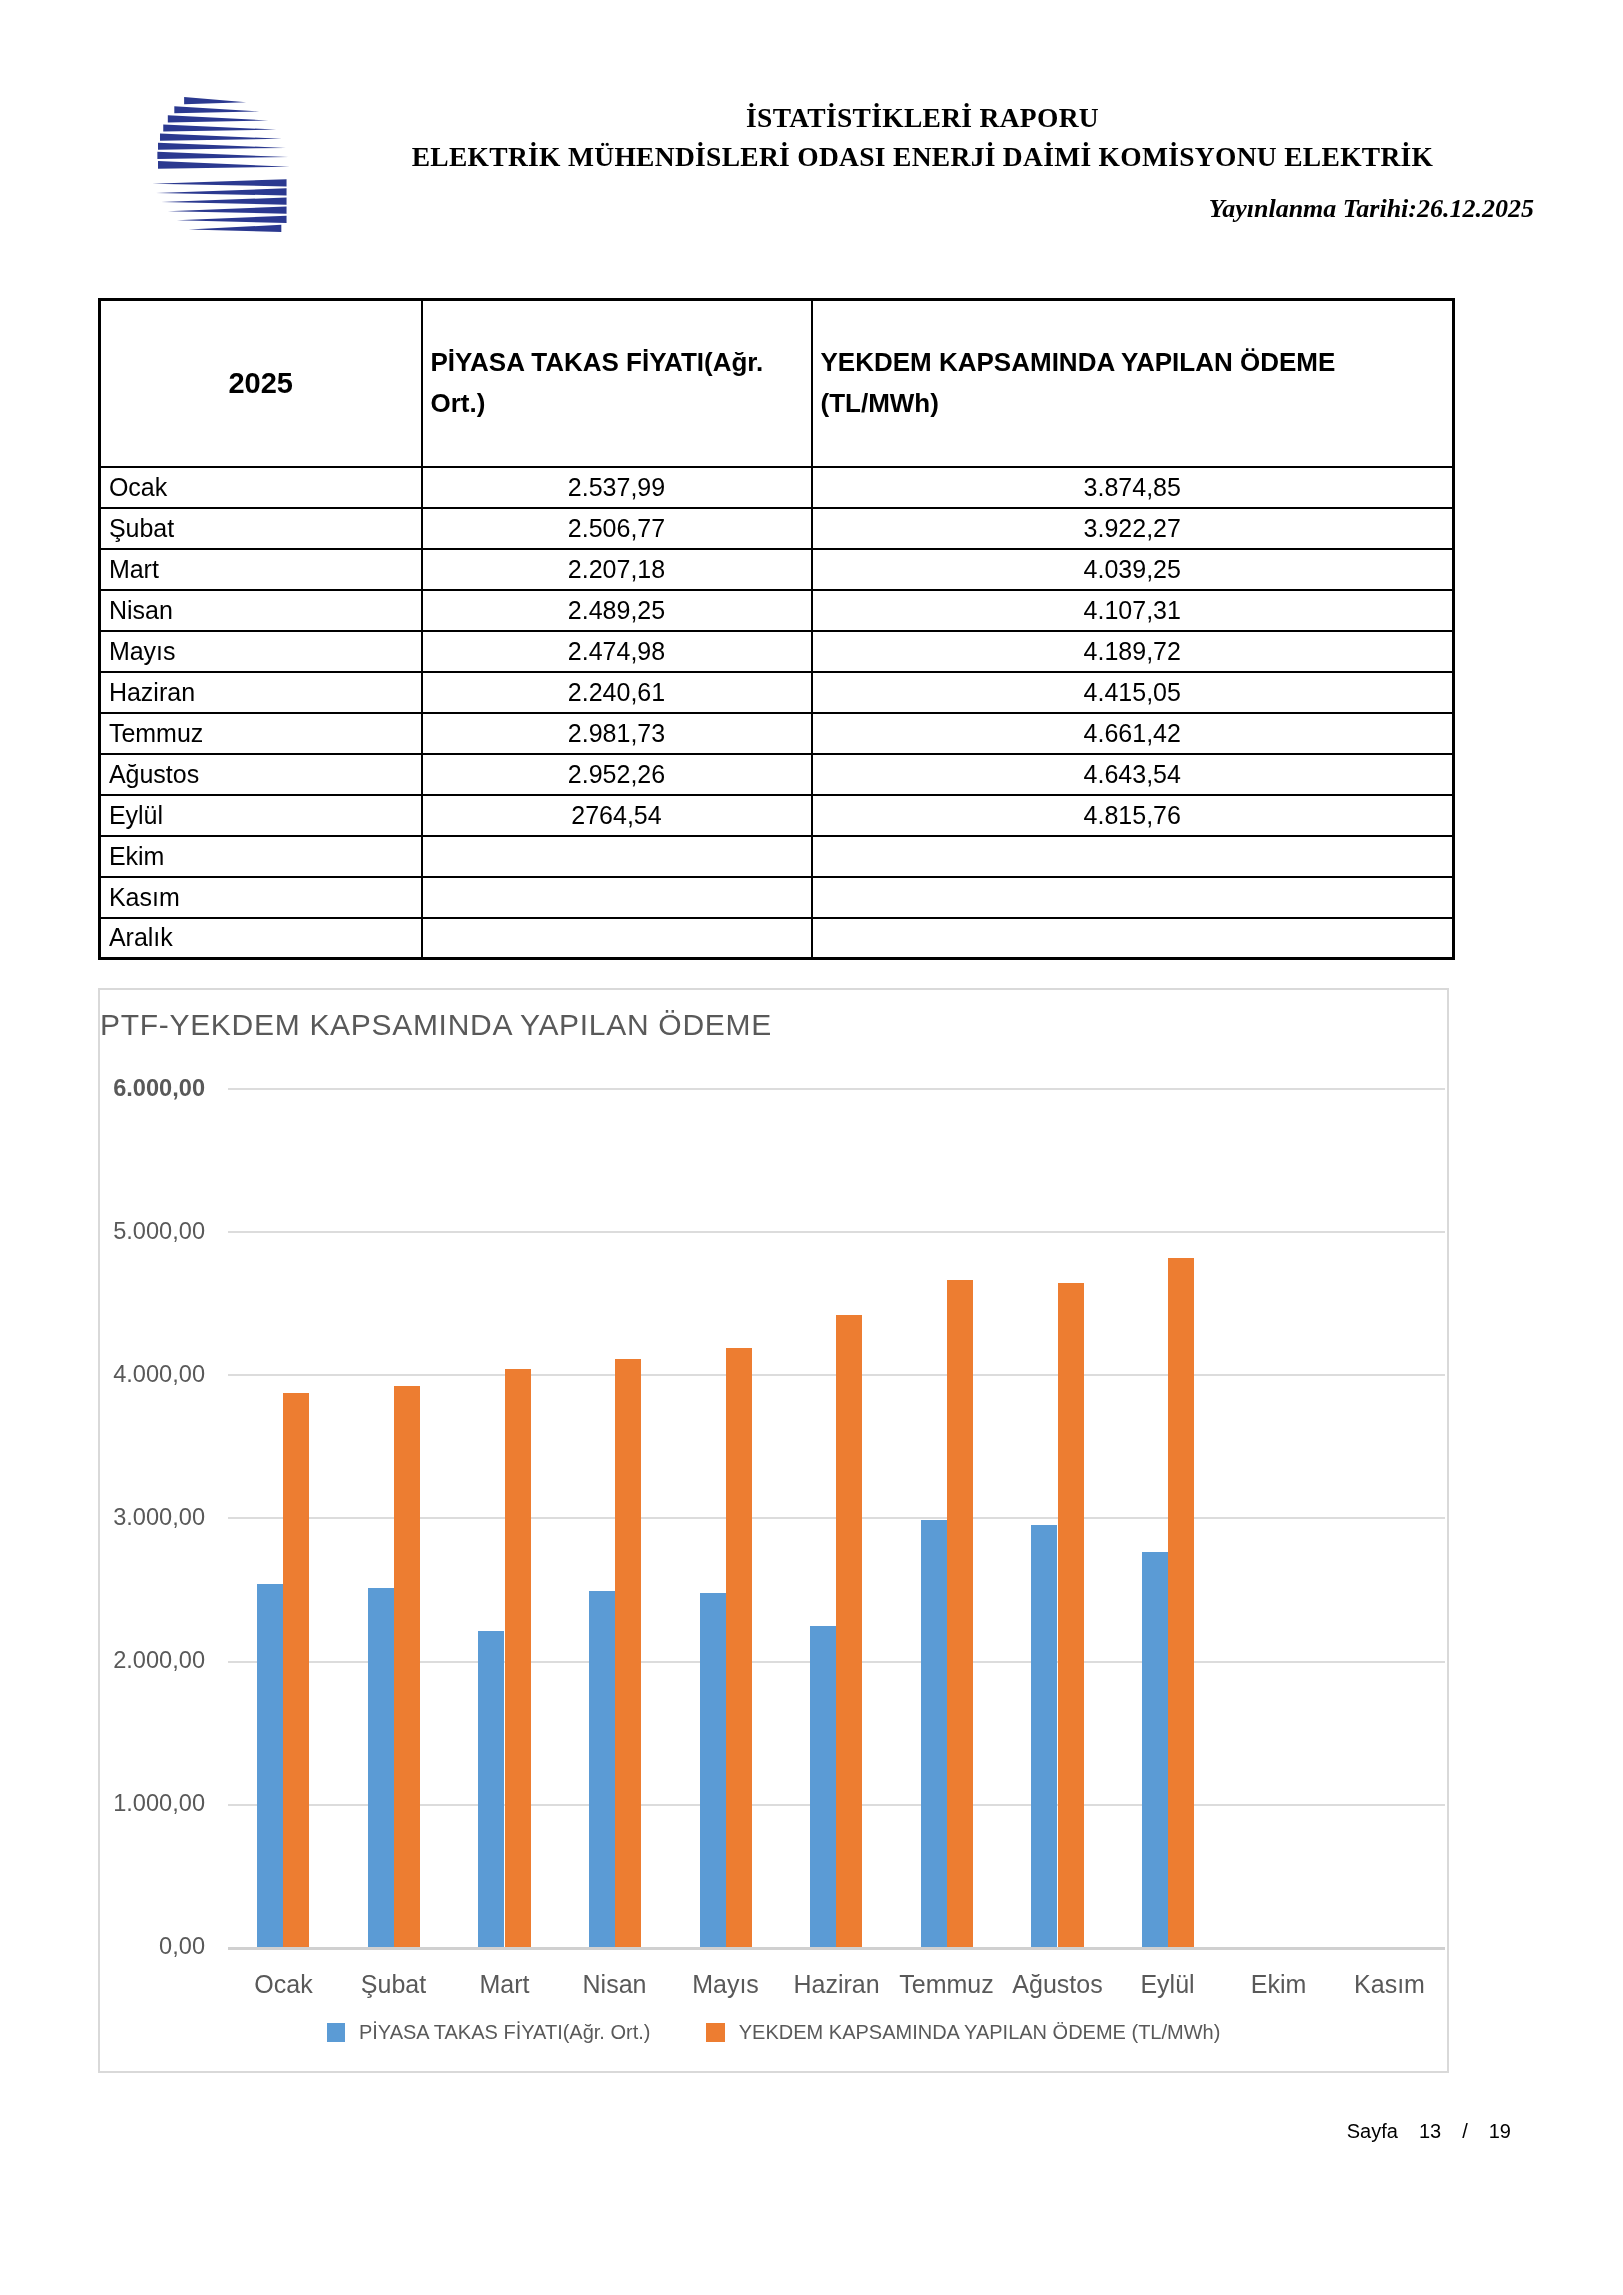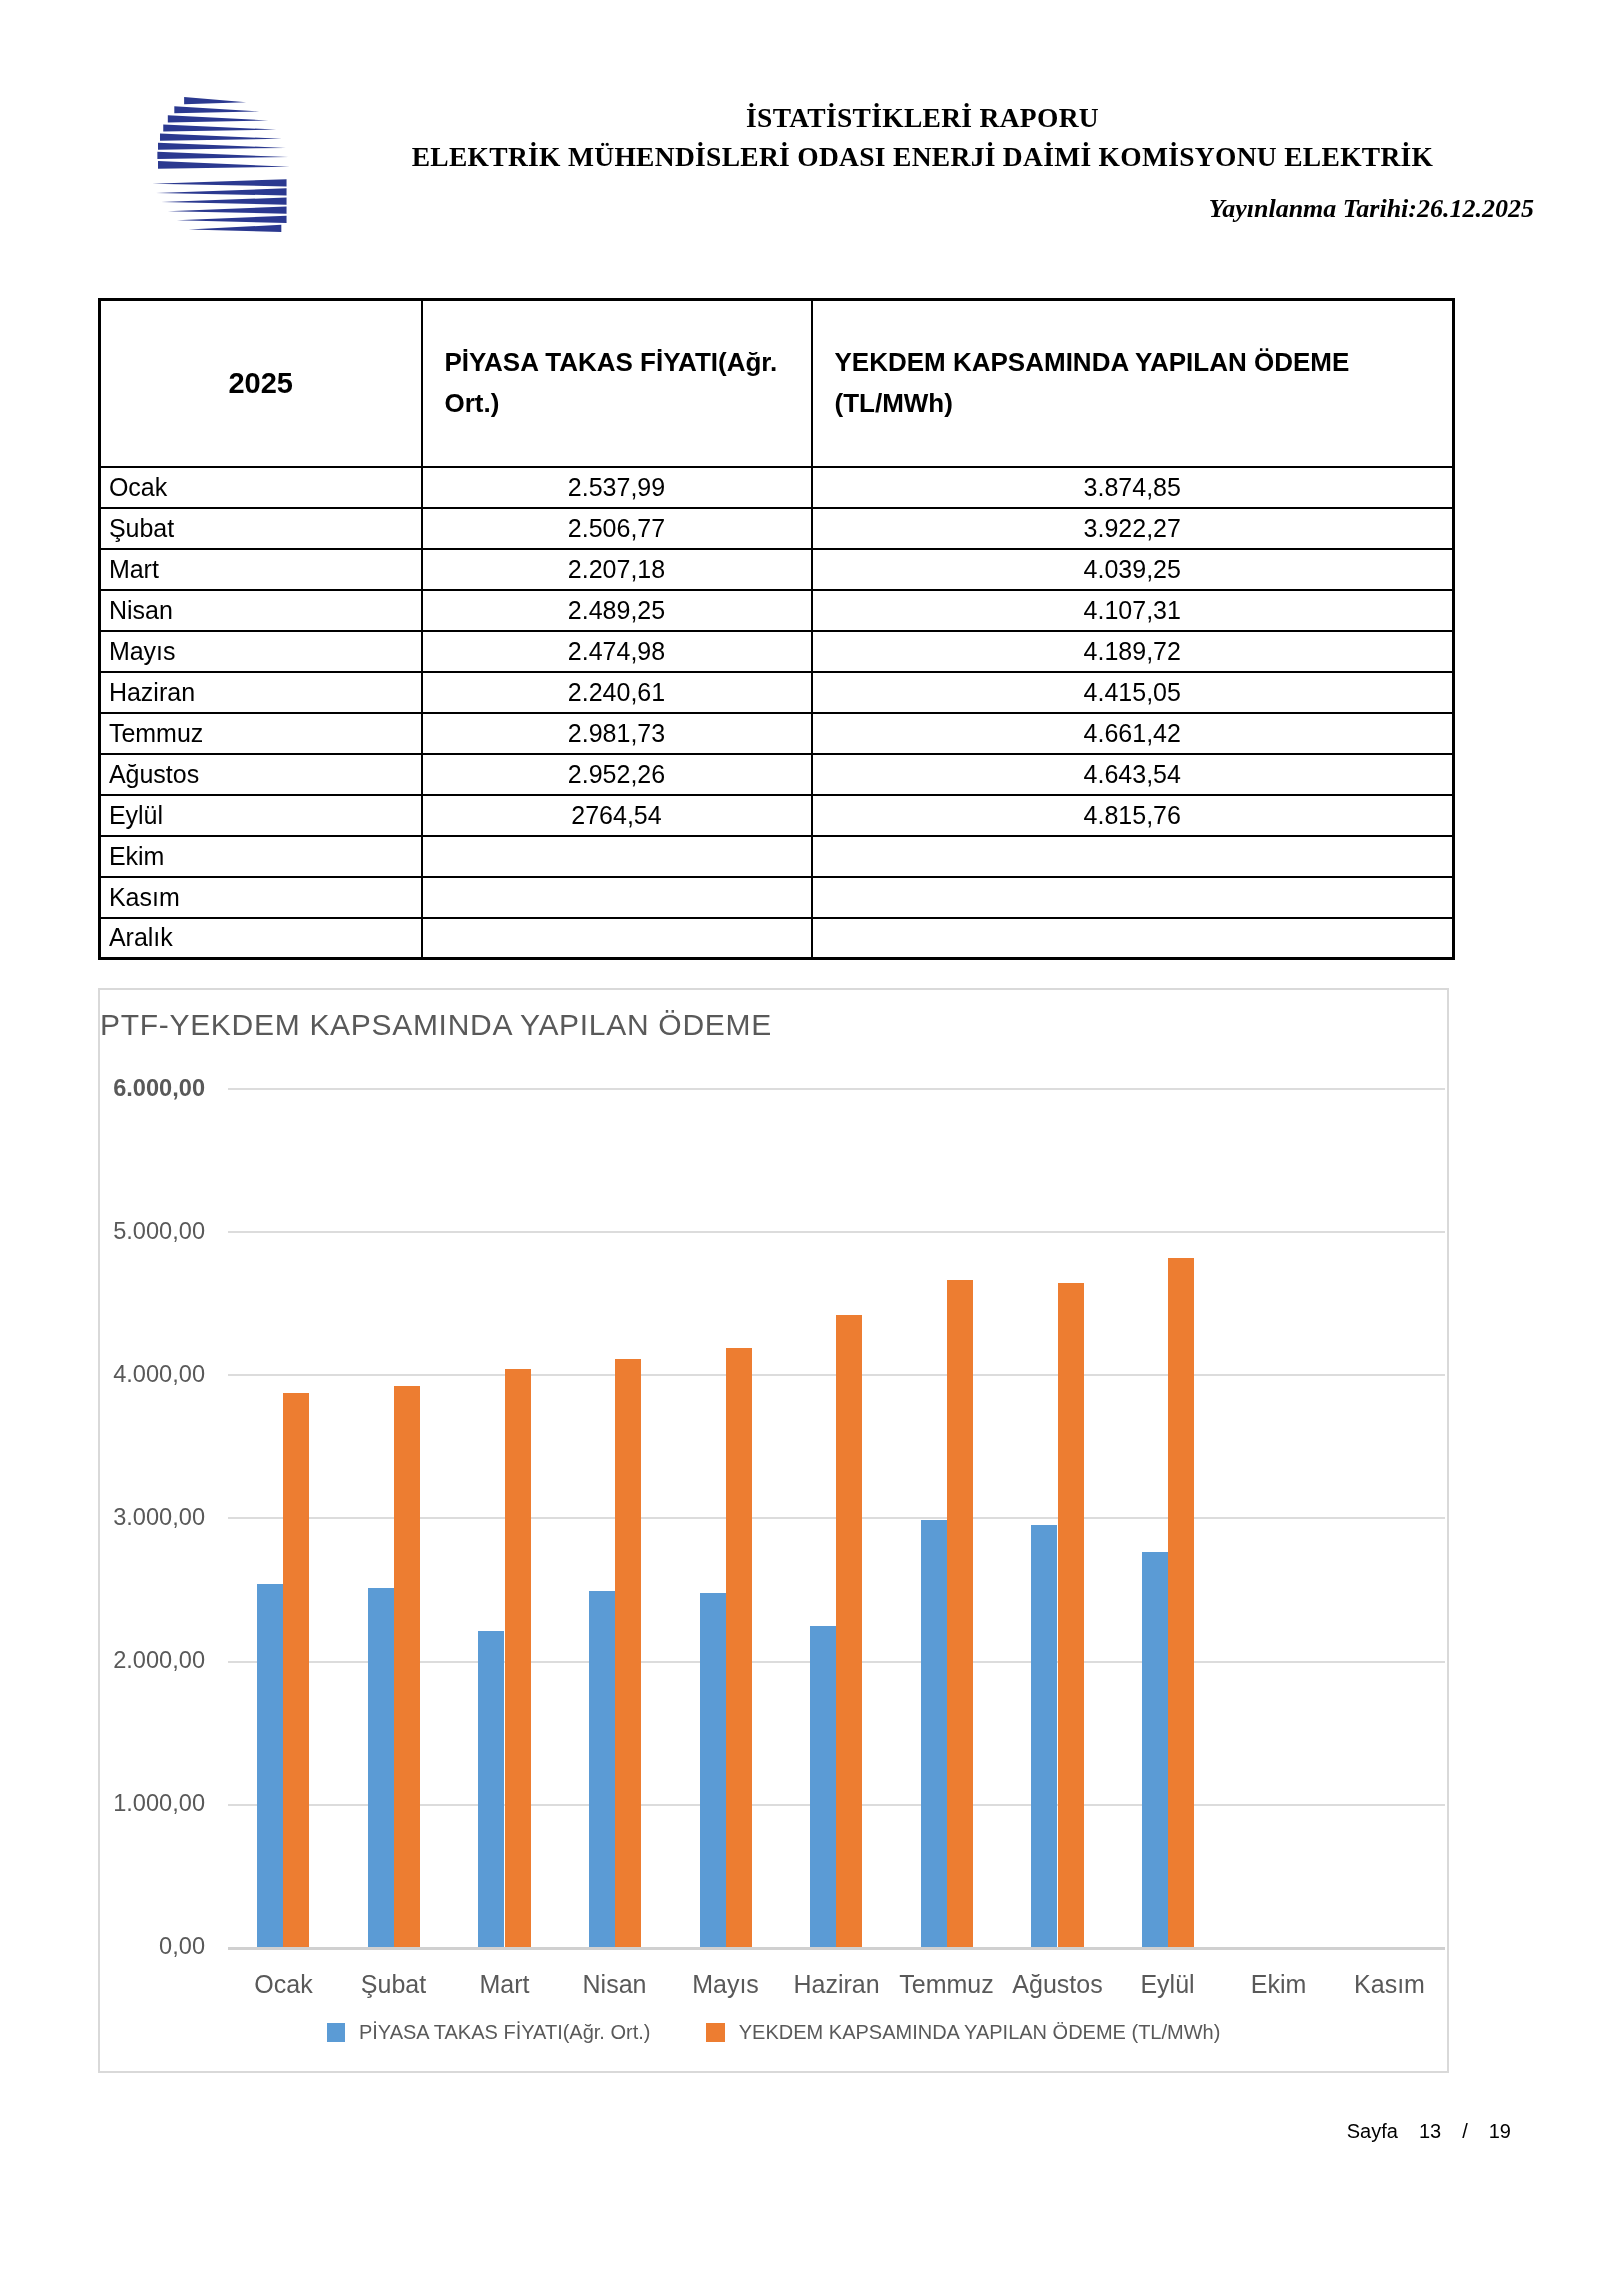--- a/index.html
+++ b/index.html
@@ -13,21 +13,21 @@
   .pub-date{position:absolute;right:89px;top:194px;font-family:"Liberation Serif",serif;
         font-style:italic;font-weight:600;font-size:26px;}
   
   table.data{position:absolute;left:98px;top:298px;width:1353px;border-collapse:collapse;
         border:3.9px solid #000;table-layout:fixed;font-size:25px;}
   table.data th,table.data td{border:2px solid #000;border-top-width:2.6px;border-bottom-width:2.6px;
         overflow:hidden;}
   table.data thead tr{height:167px;}
   table.data tbody tr{height:41px;}
   th.year{font-size:29px;font-weight:700;text-align:center;}
-  th.colhead{font-size:26px;font-weight:700;text-align:left;padding-left:22px;line-height:41px;}
+  th.colhead{font-size:26px;font-weight:700;text-align:left;padding-left:8px;line-height:41px;}
   td.month{text-align:left;padding-left:7.9px;}
   td.val{text-align:center;margin-top:11px;}
   
   .chart{position:absolute;left:98px;top:988px;width:1351px;height:1085px;
         border:2px solid #D9D9D9;box-sizing:border-box;background:#fff;}
   .chart-title{position:absolute;left:0;right:0;top:18.3px;font-size:30px;
         color:#595959;letter-spacing:0.7px;}
   .plot-area{position:absolute;left:128px;top:99px;width:1217px;height:858px;}
   .gridline{position:absolute;left:0;width:1217px;height:2px;background:#DCDCDC;}
   .baseline{height:2.6px;background:#D0D0D0;}

